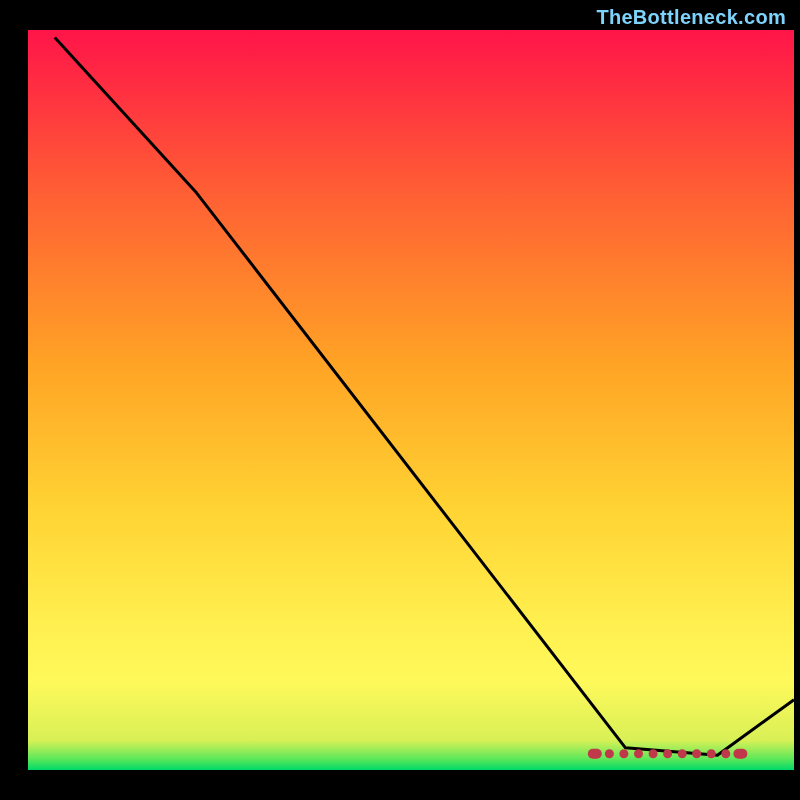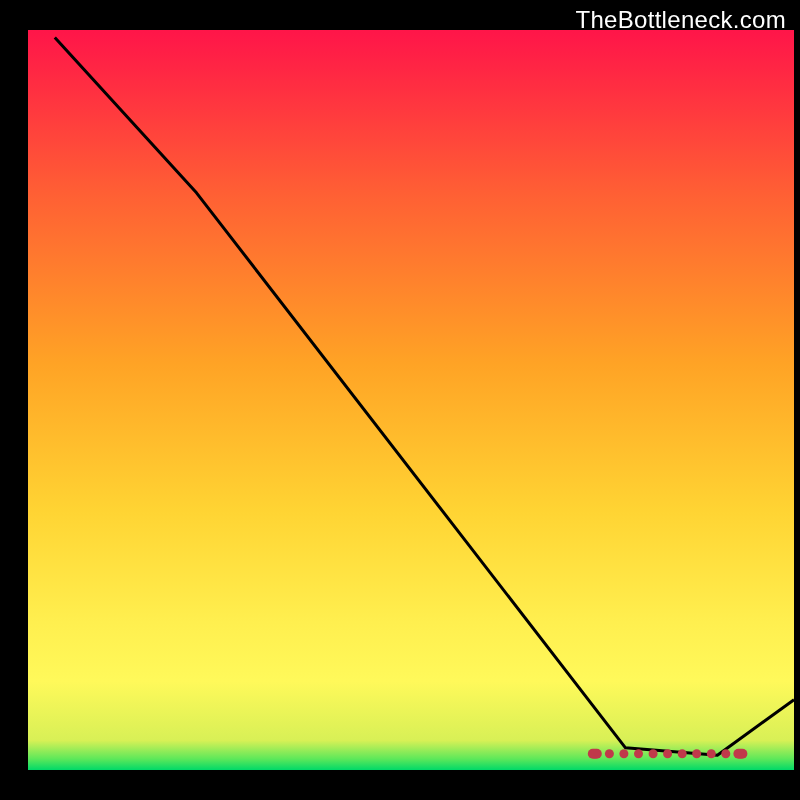--- a/index.html
+++ b/index.html
@@ -13,23 +13,23 @@
   .chart-container {
     position: relative;
     width: 800px;
     height: 800px;
   }
   .watermark {
     position: absolute;
     top: 6px;
     right: 14px;
     font-family: Arial, Helvetica, sans-serif;
-    font-size: 24px;
-    font-weight: normal;
-    color: #ffffff;
+    font-size: 20px;
+    font-weight: bold;
+    color: #7dd3fc;
     letter-spacing: 0.3px;
     z-index: 5;
   }
   svg {
     display: block;
   }
 </style>
 </head>
 <body>
 

